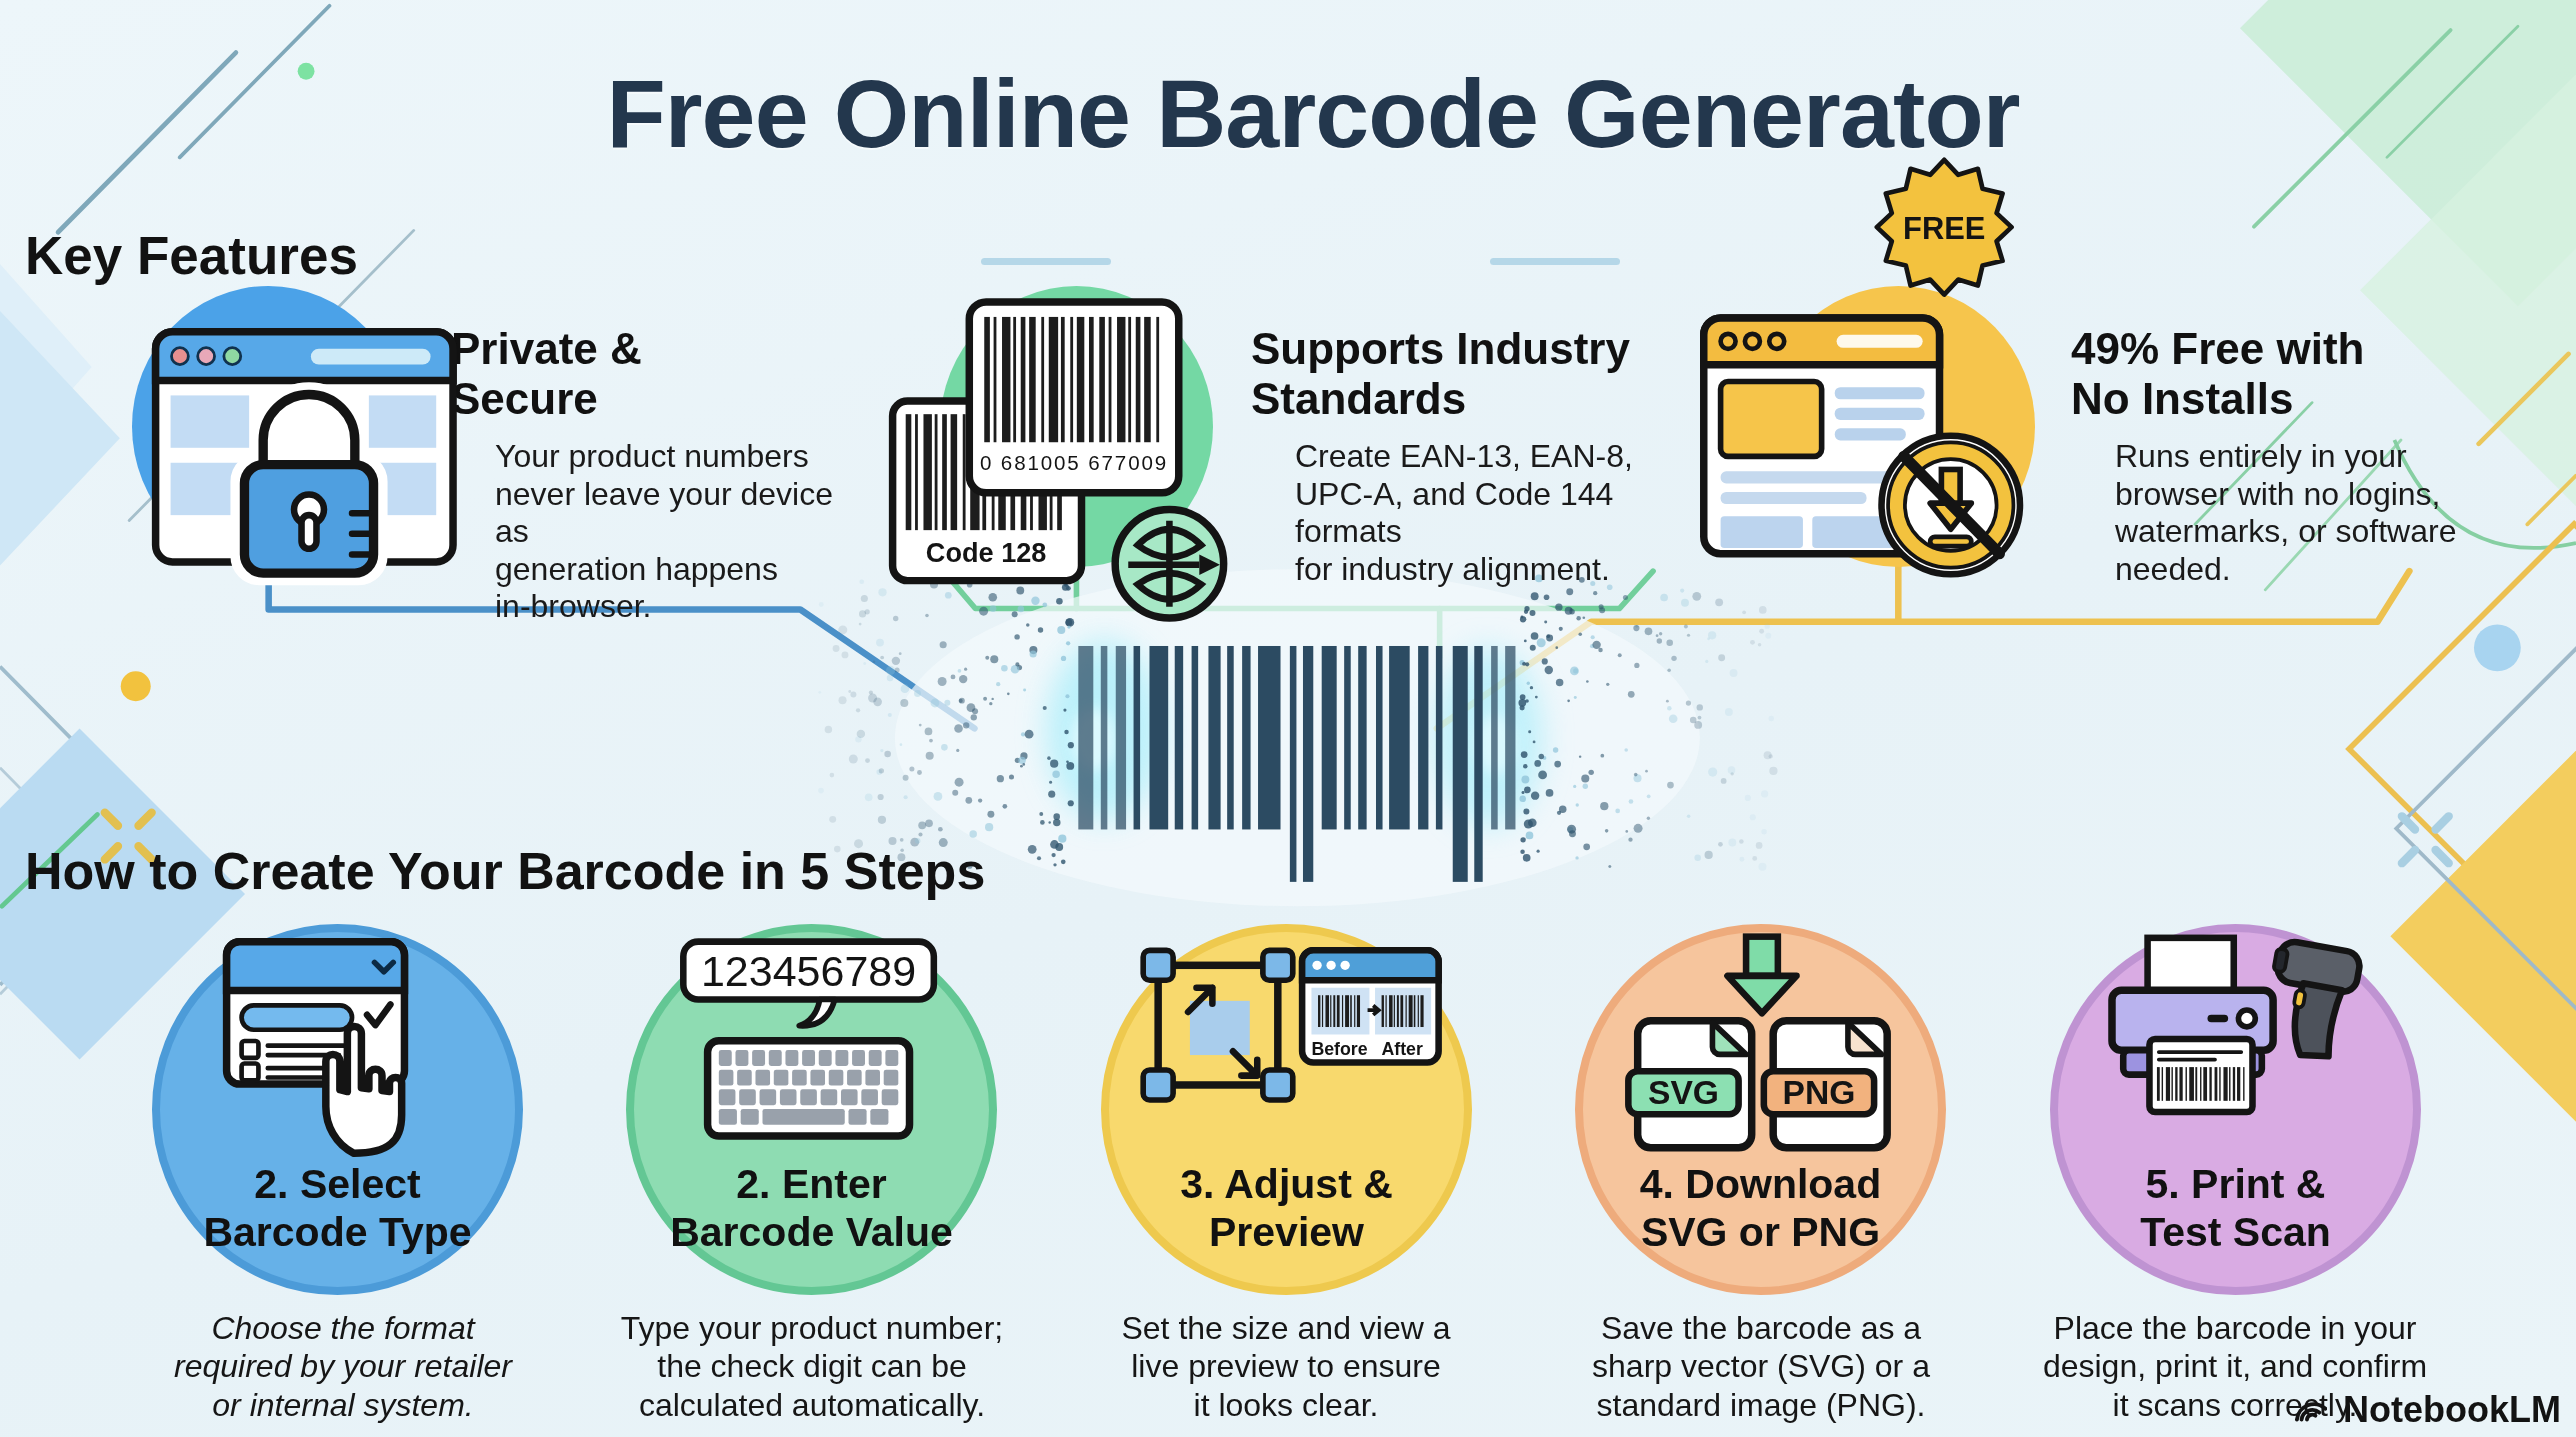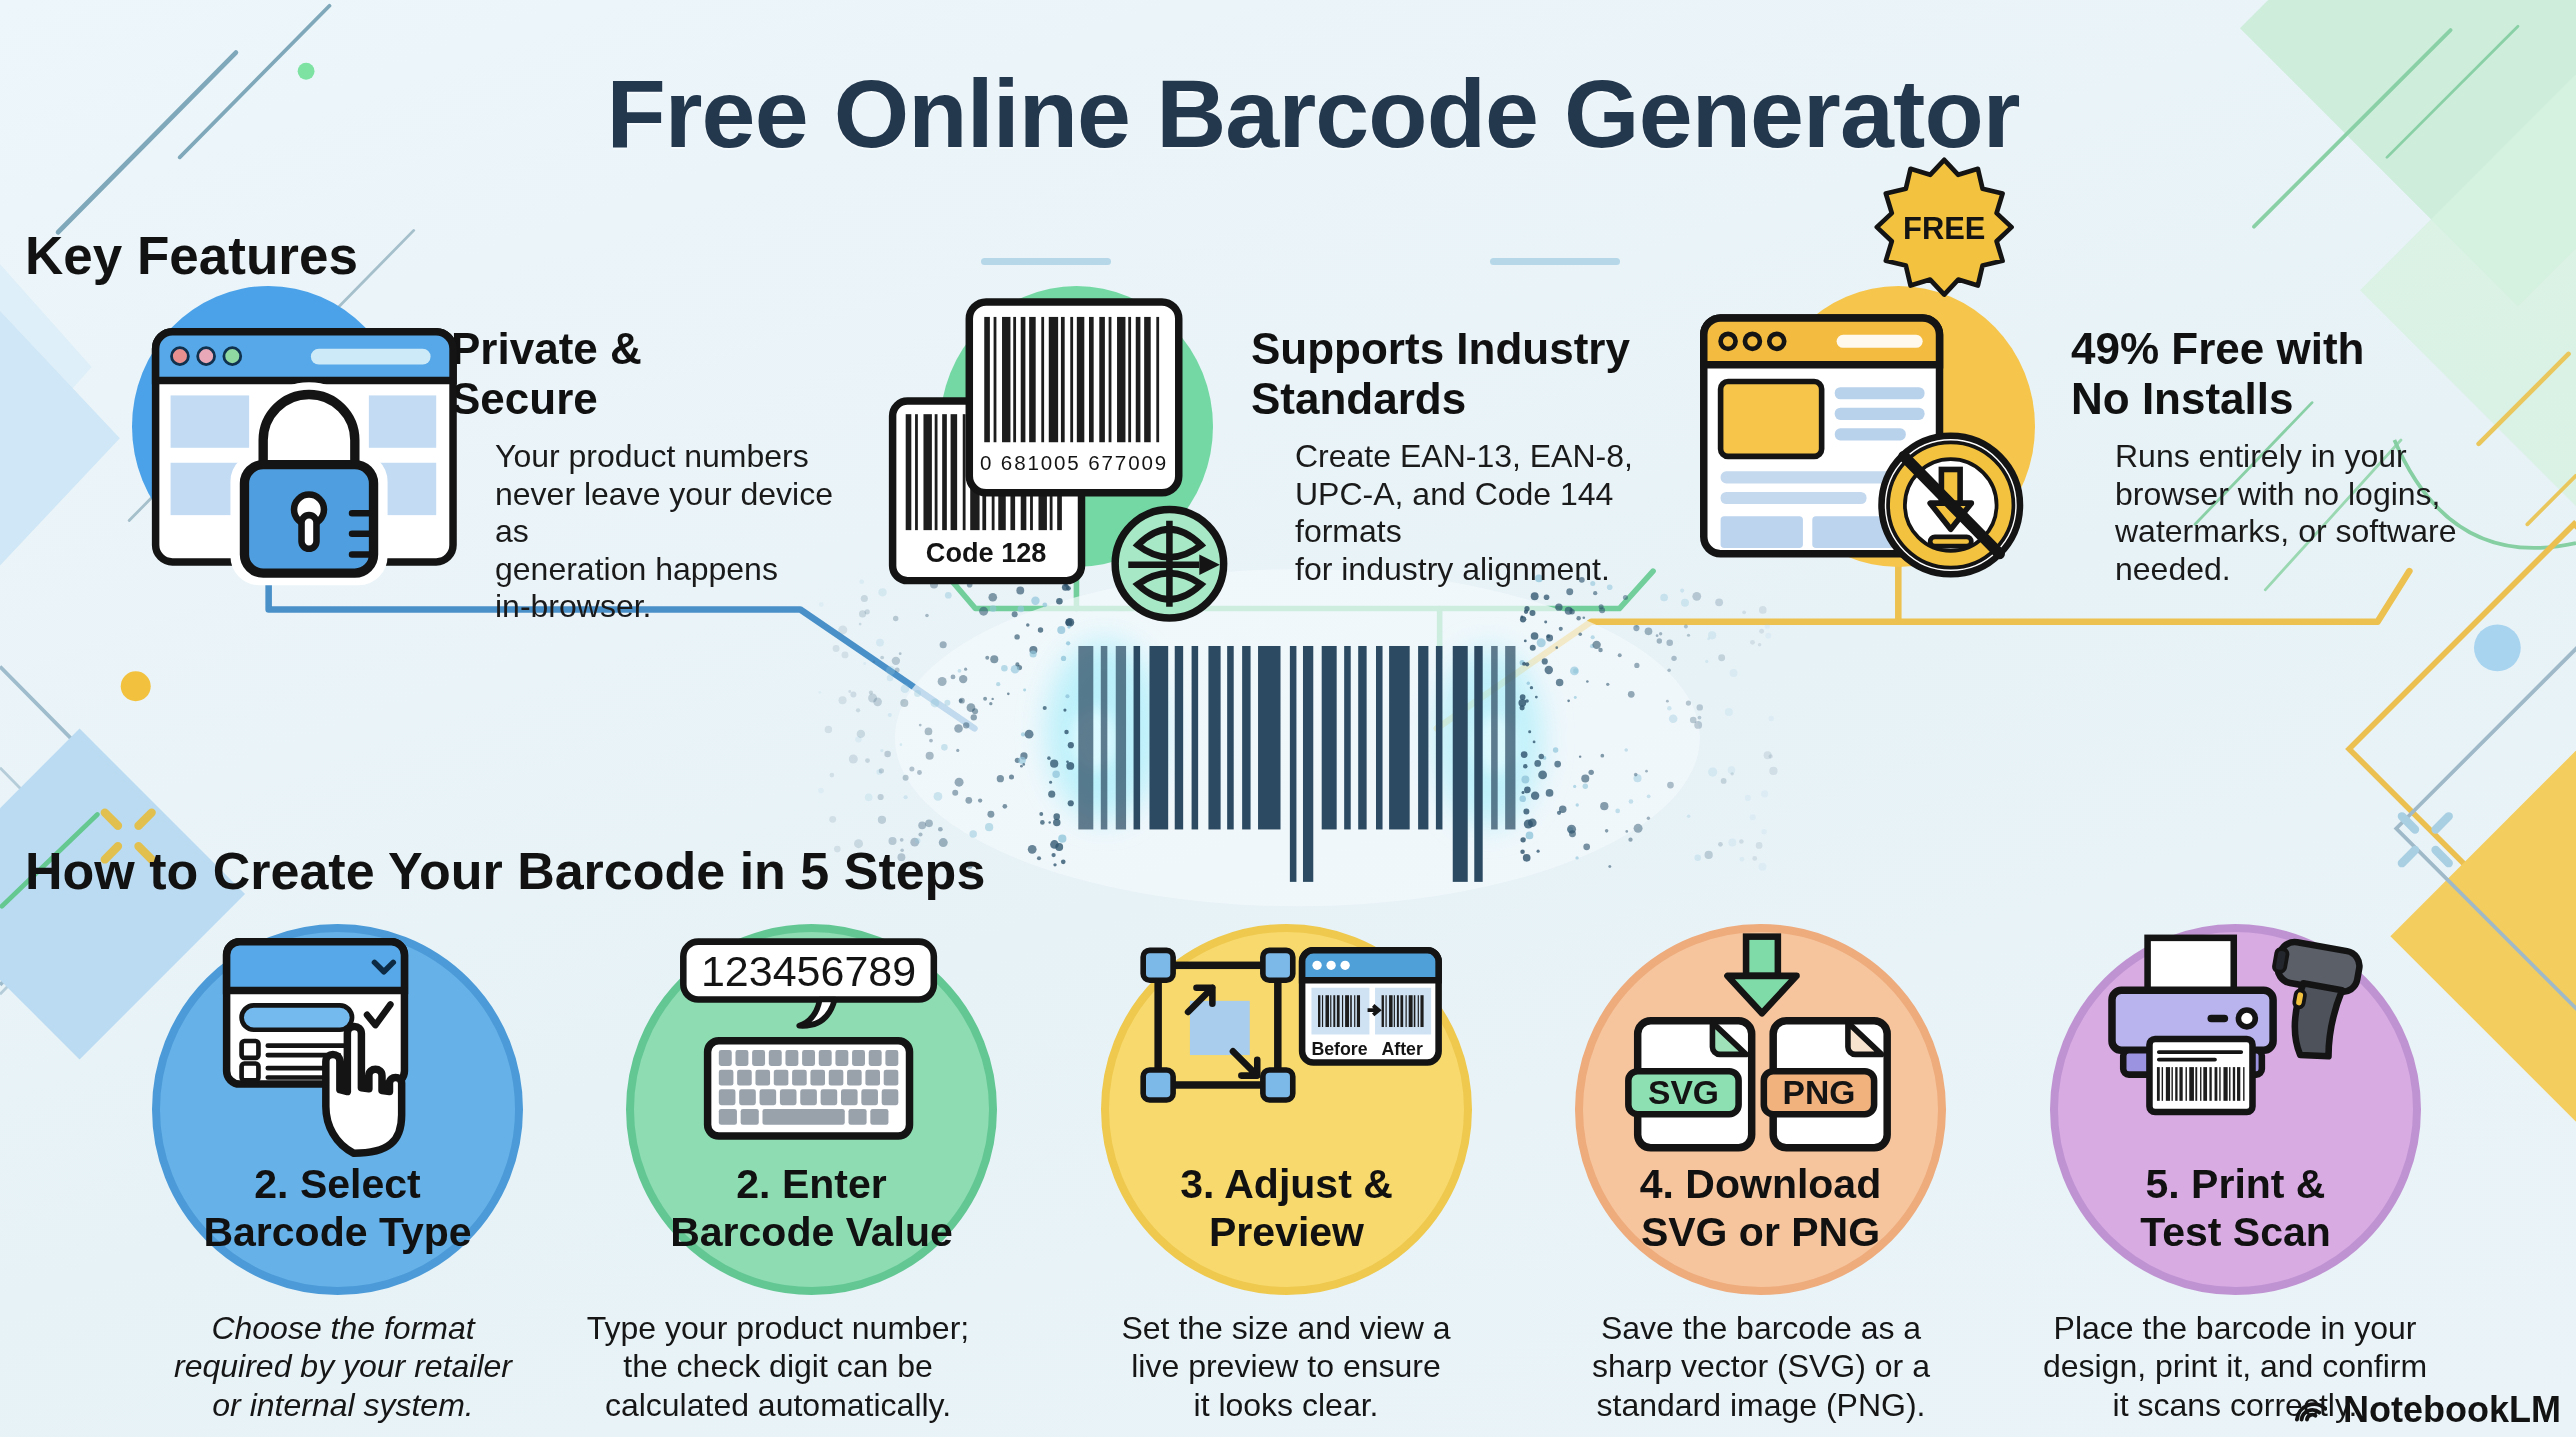--- a/index.html
+++ b/index.html
@@ -38,21 +38,21 @@
   #ft3{left:2071px;top:324px;width:449px;}
   .s-circle{width:371px;height:371px;border-radius:50%;top:924px;box-sizing:border-box;border:8.4px solid;z-index:1;}
   #sc1{left:152px;background:var(--step-blue,#66b1e8);border-color:#4c9bd8;}
   #sc2{left:626px;background:var(--step-green,#8edcb2);border-color:#63c794;}
   #sc3{left:1101px;background:var(--step-yellow,#f8d96d);border-color:#eec94e;}
   #sc4{left:1575px;background:var(--step-orange,#f6c59d);border-color:#eeab7c;}
   #sc5{left:2050px;background:var(--step-purple,#d9abe3);border-color:#bf93d2;}
   .s-title{top:1161px;width:371px;text-align:center;font-size:41px;font-weight:700;line-height:1.16;color:#111;z-index:3;}
   #st1{left:152px;} #st2{left:626px;} #st3{left:1101px;} #st4{left:1575px;} #st5{left:2050px;}
   .s-desc{top:1309px;width:468px;text-align:center;font-size:32px;line-height:1.2;color:#161616;z-index:2;}
-  #sd1{left:109px;font-style:italic;} #sd2{left:544px;} #sd3{left:1052px;} #sd4{left:1527px;} #sd5{left:2001px;}
+  #sd1{left:109px;font-style:italic;} #sd2{left:578px;} #sd3{left:1052px;} #sd4{left:1527px;} #sd5{left:2001px;}
   .icon-svg{z-index:3;}
   .footer{right:15px;bottom:7.5px;display:flex;align-items:center;gap:16px;z-index:4;font-size:36px;font-weight:700;color:#131313;}
 </style>
 </head>
 <body>
 
 <div id="canvas">
 
   <svg id="scene" width="2576" height="1438" viewBox="0 0 2752 1536">
     <defs>

